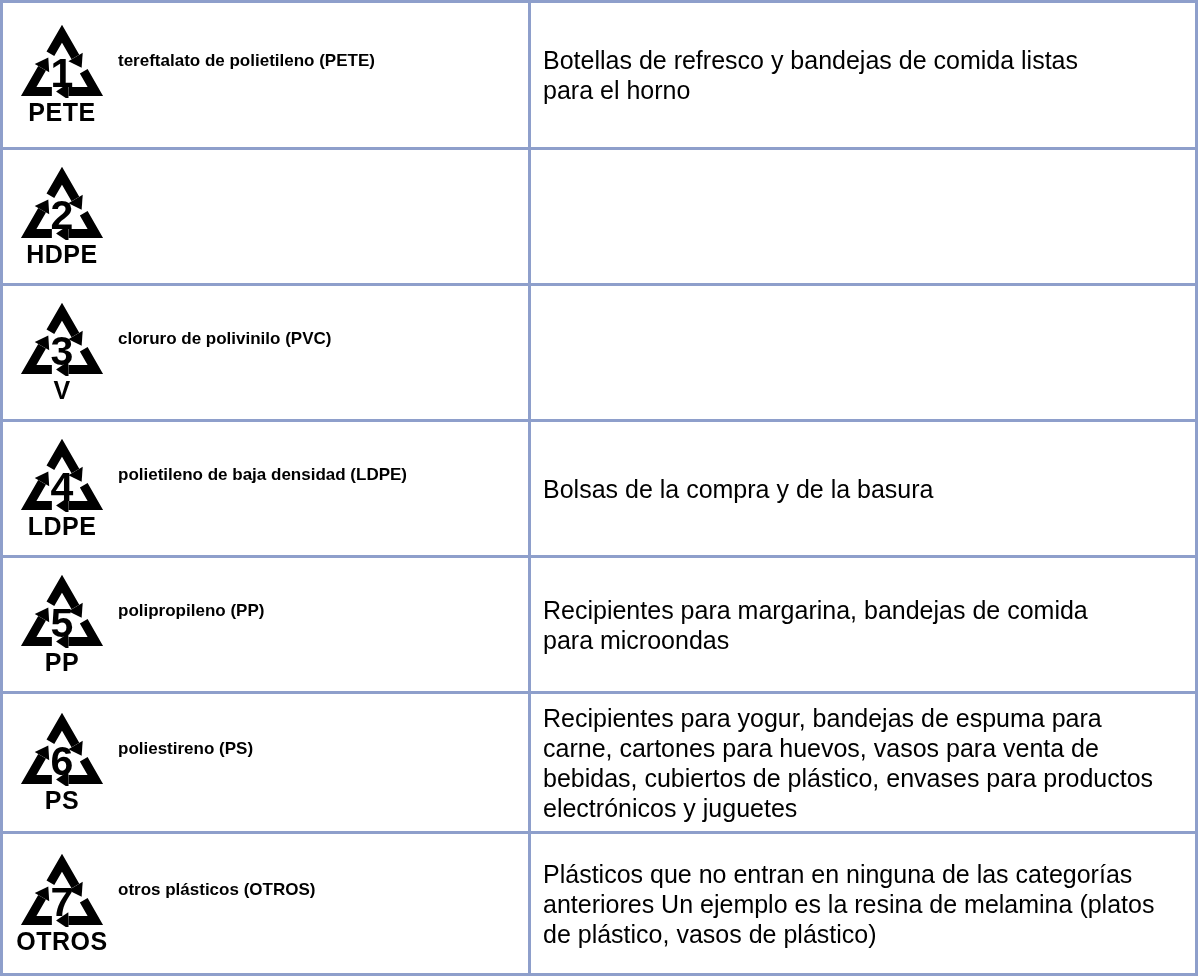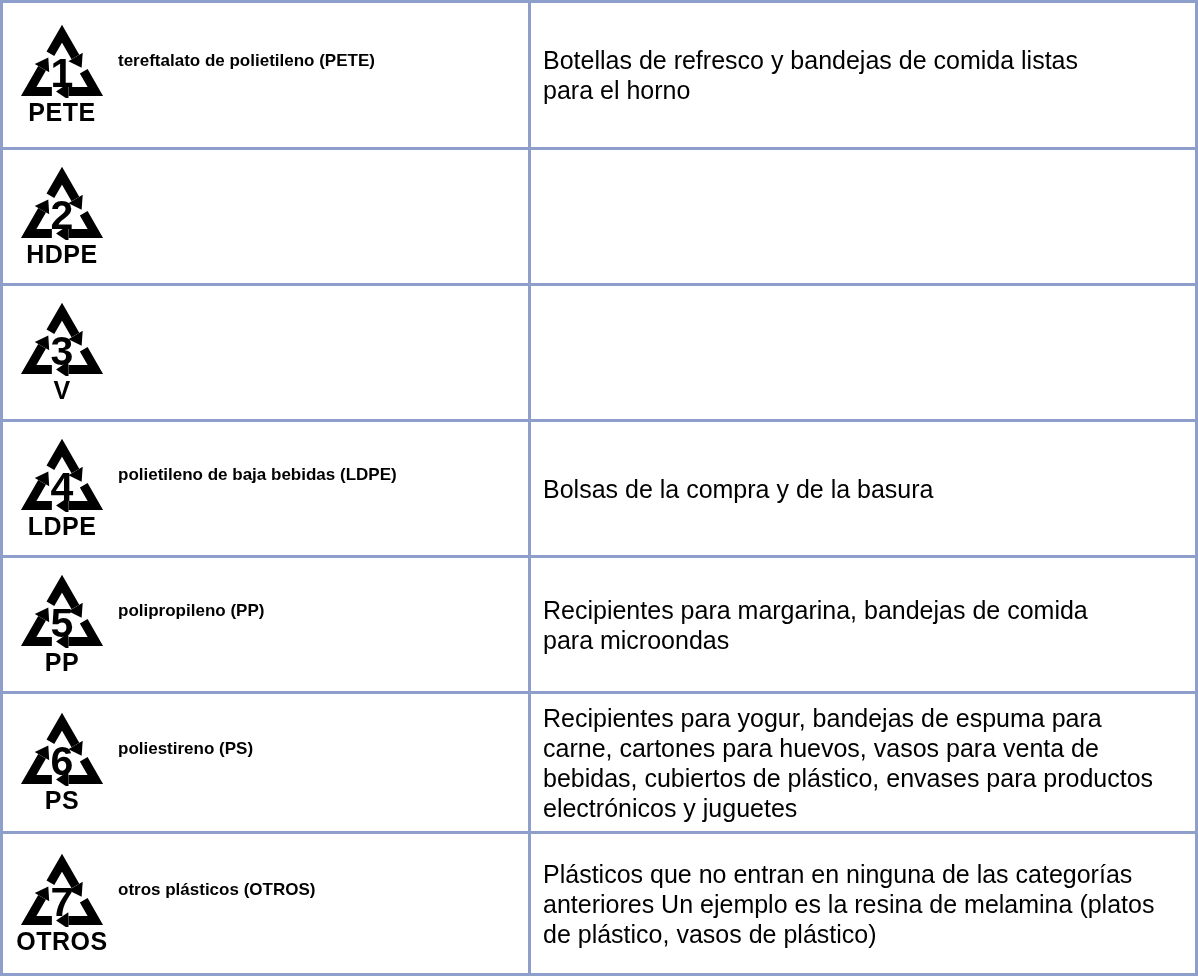--- a/index.html
+++ b/index.html
@@ -128,33 +128,34 @@
 
   <div class="row">
     <div class="type-cell">
       <div class="symbol">
         <svg width="86" height="75" viewBox="2 2 96 84">
           <use href="#resin-arms"></use>
           <text class="resin-num" x="50" y="74" text-anchor="middle">3</text>
         </svg>
         <div class="abbr">V</div>
       </div>
+      <div class="name">cloruro de polivinilo (PVC)</div>
     </div>
   </div>
 
   <div class="row">
     <div class="type-cell">
       <div class="symbol">
         <svg width="86" height="75" viewBox="2 2 96 84">
           <use href="#resin-arms"></use>
           <text class="resin-num" x="50" y="74" text-anchor="middle">4</text>
         </svg>
         <div class="abbr">LDPE</div>
       </div>
-      <div class="name">polietileno de baja bebidas (LDPE)</div>
+      <div class="name">polietileno de baja densidad (LDPE)</div>
     </div>
     <div class="uses-cell">
       <div class="uses">Bolsas de la compra y de la basura</div>
     </div>
   </div>
 
   <div class="row">
     <div class="type-cell">
       <div class="symbol">
         <svg width="86" height="75" viewBox="2 2 96 84">

